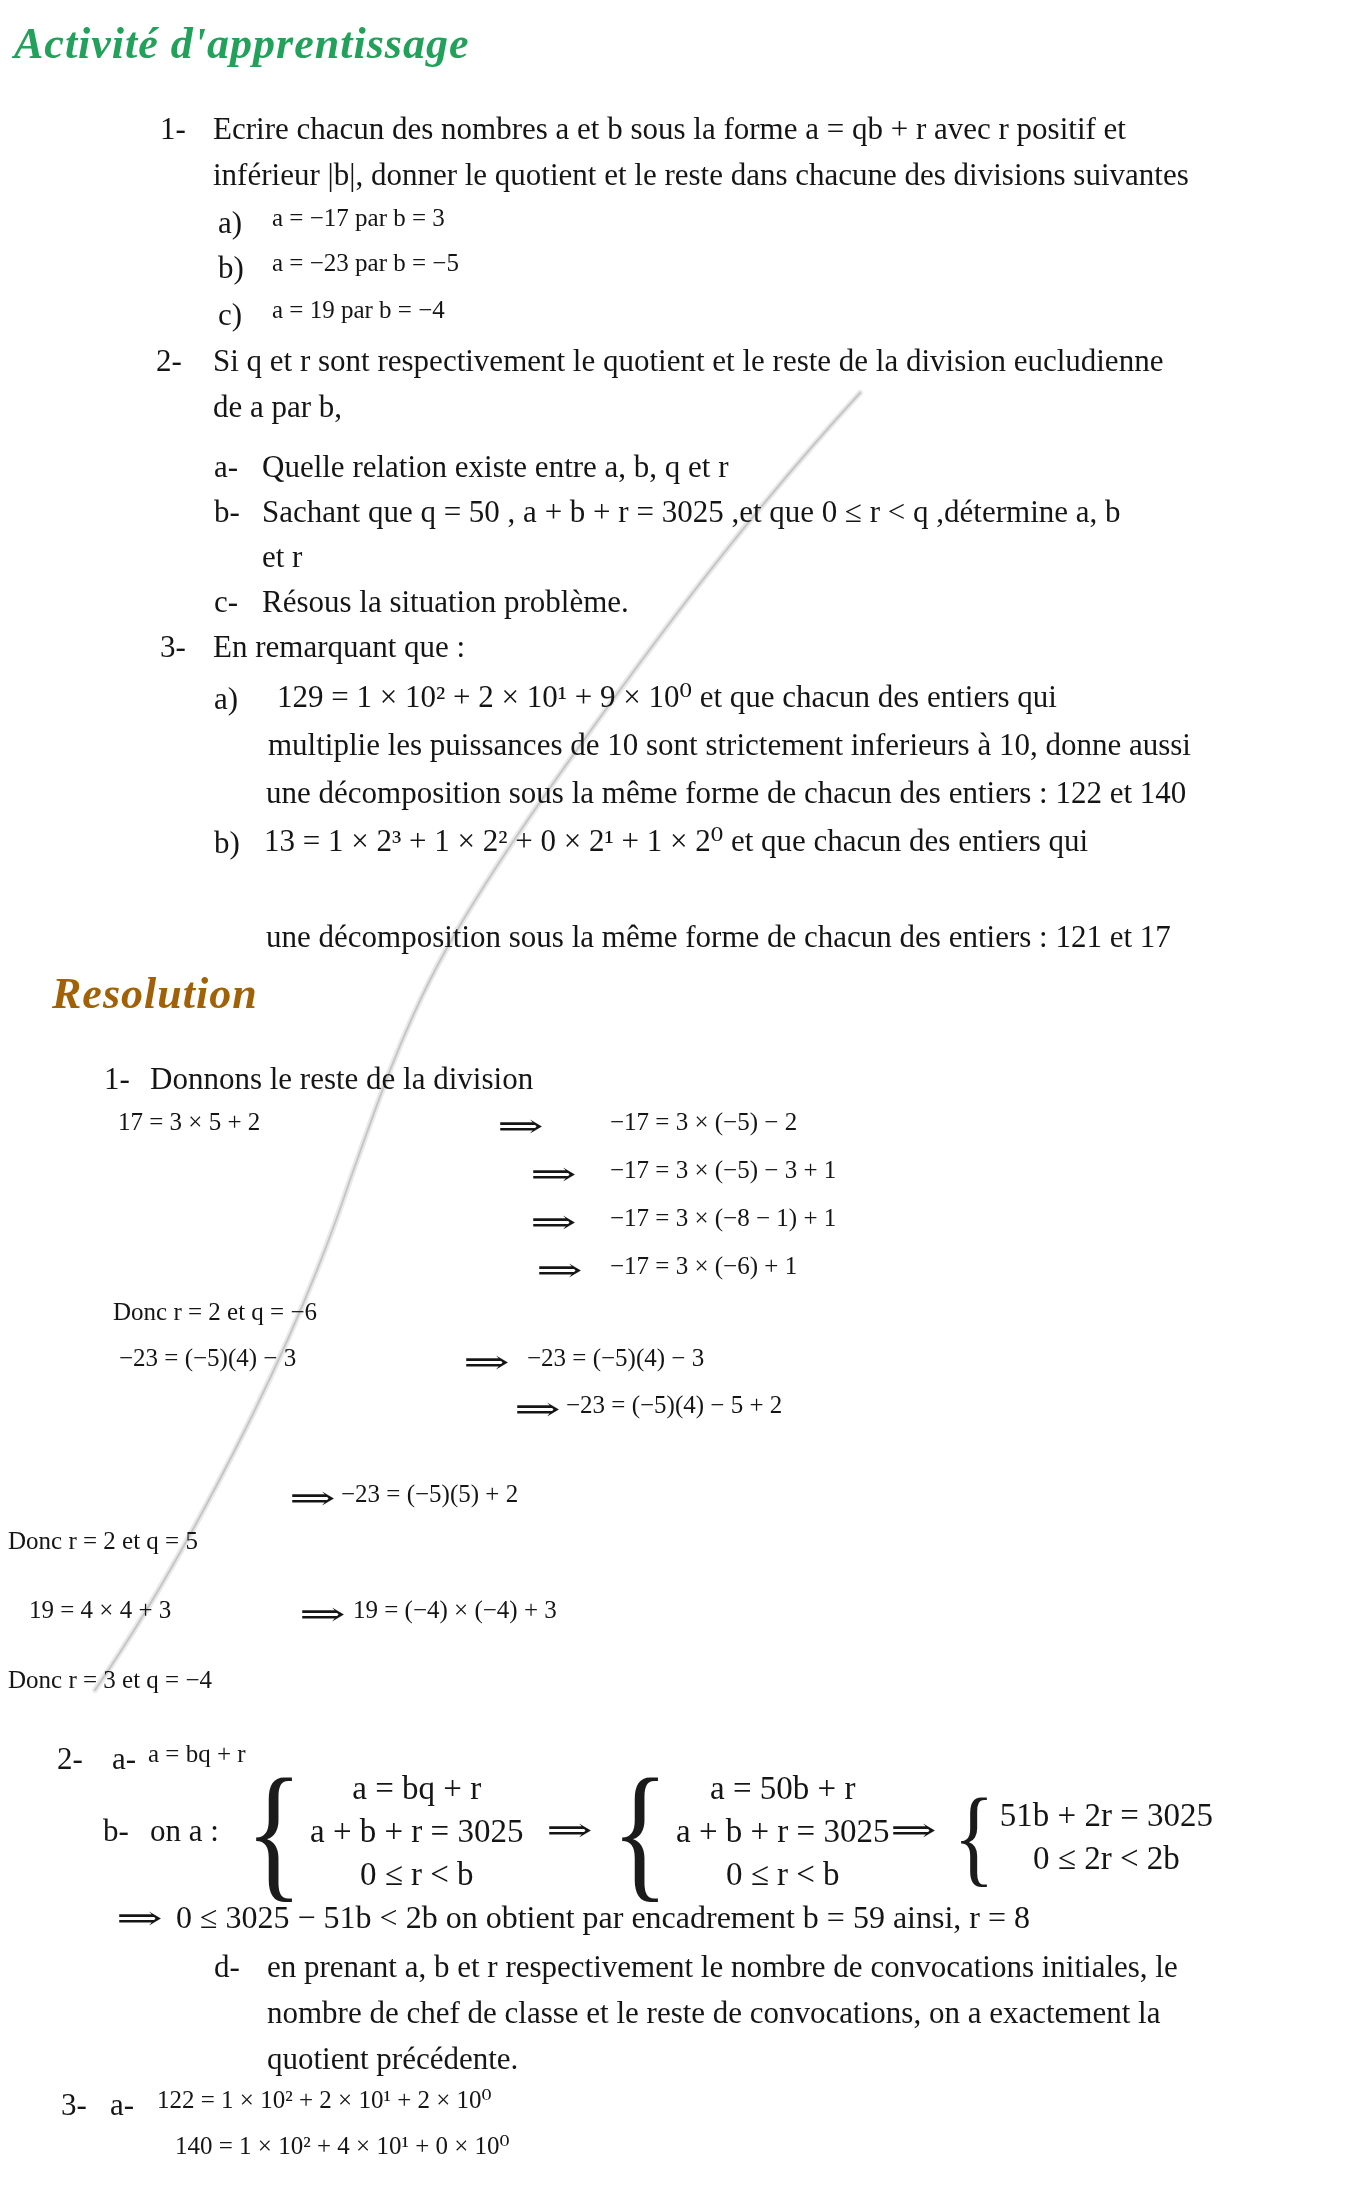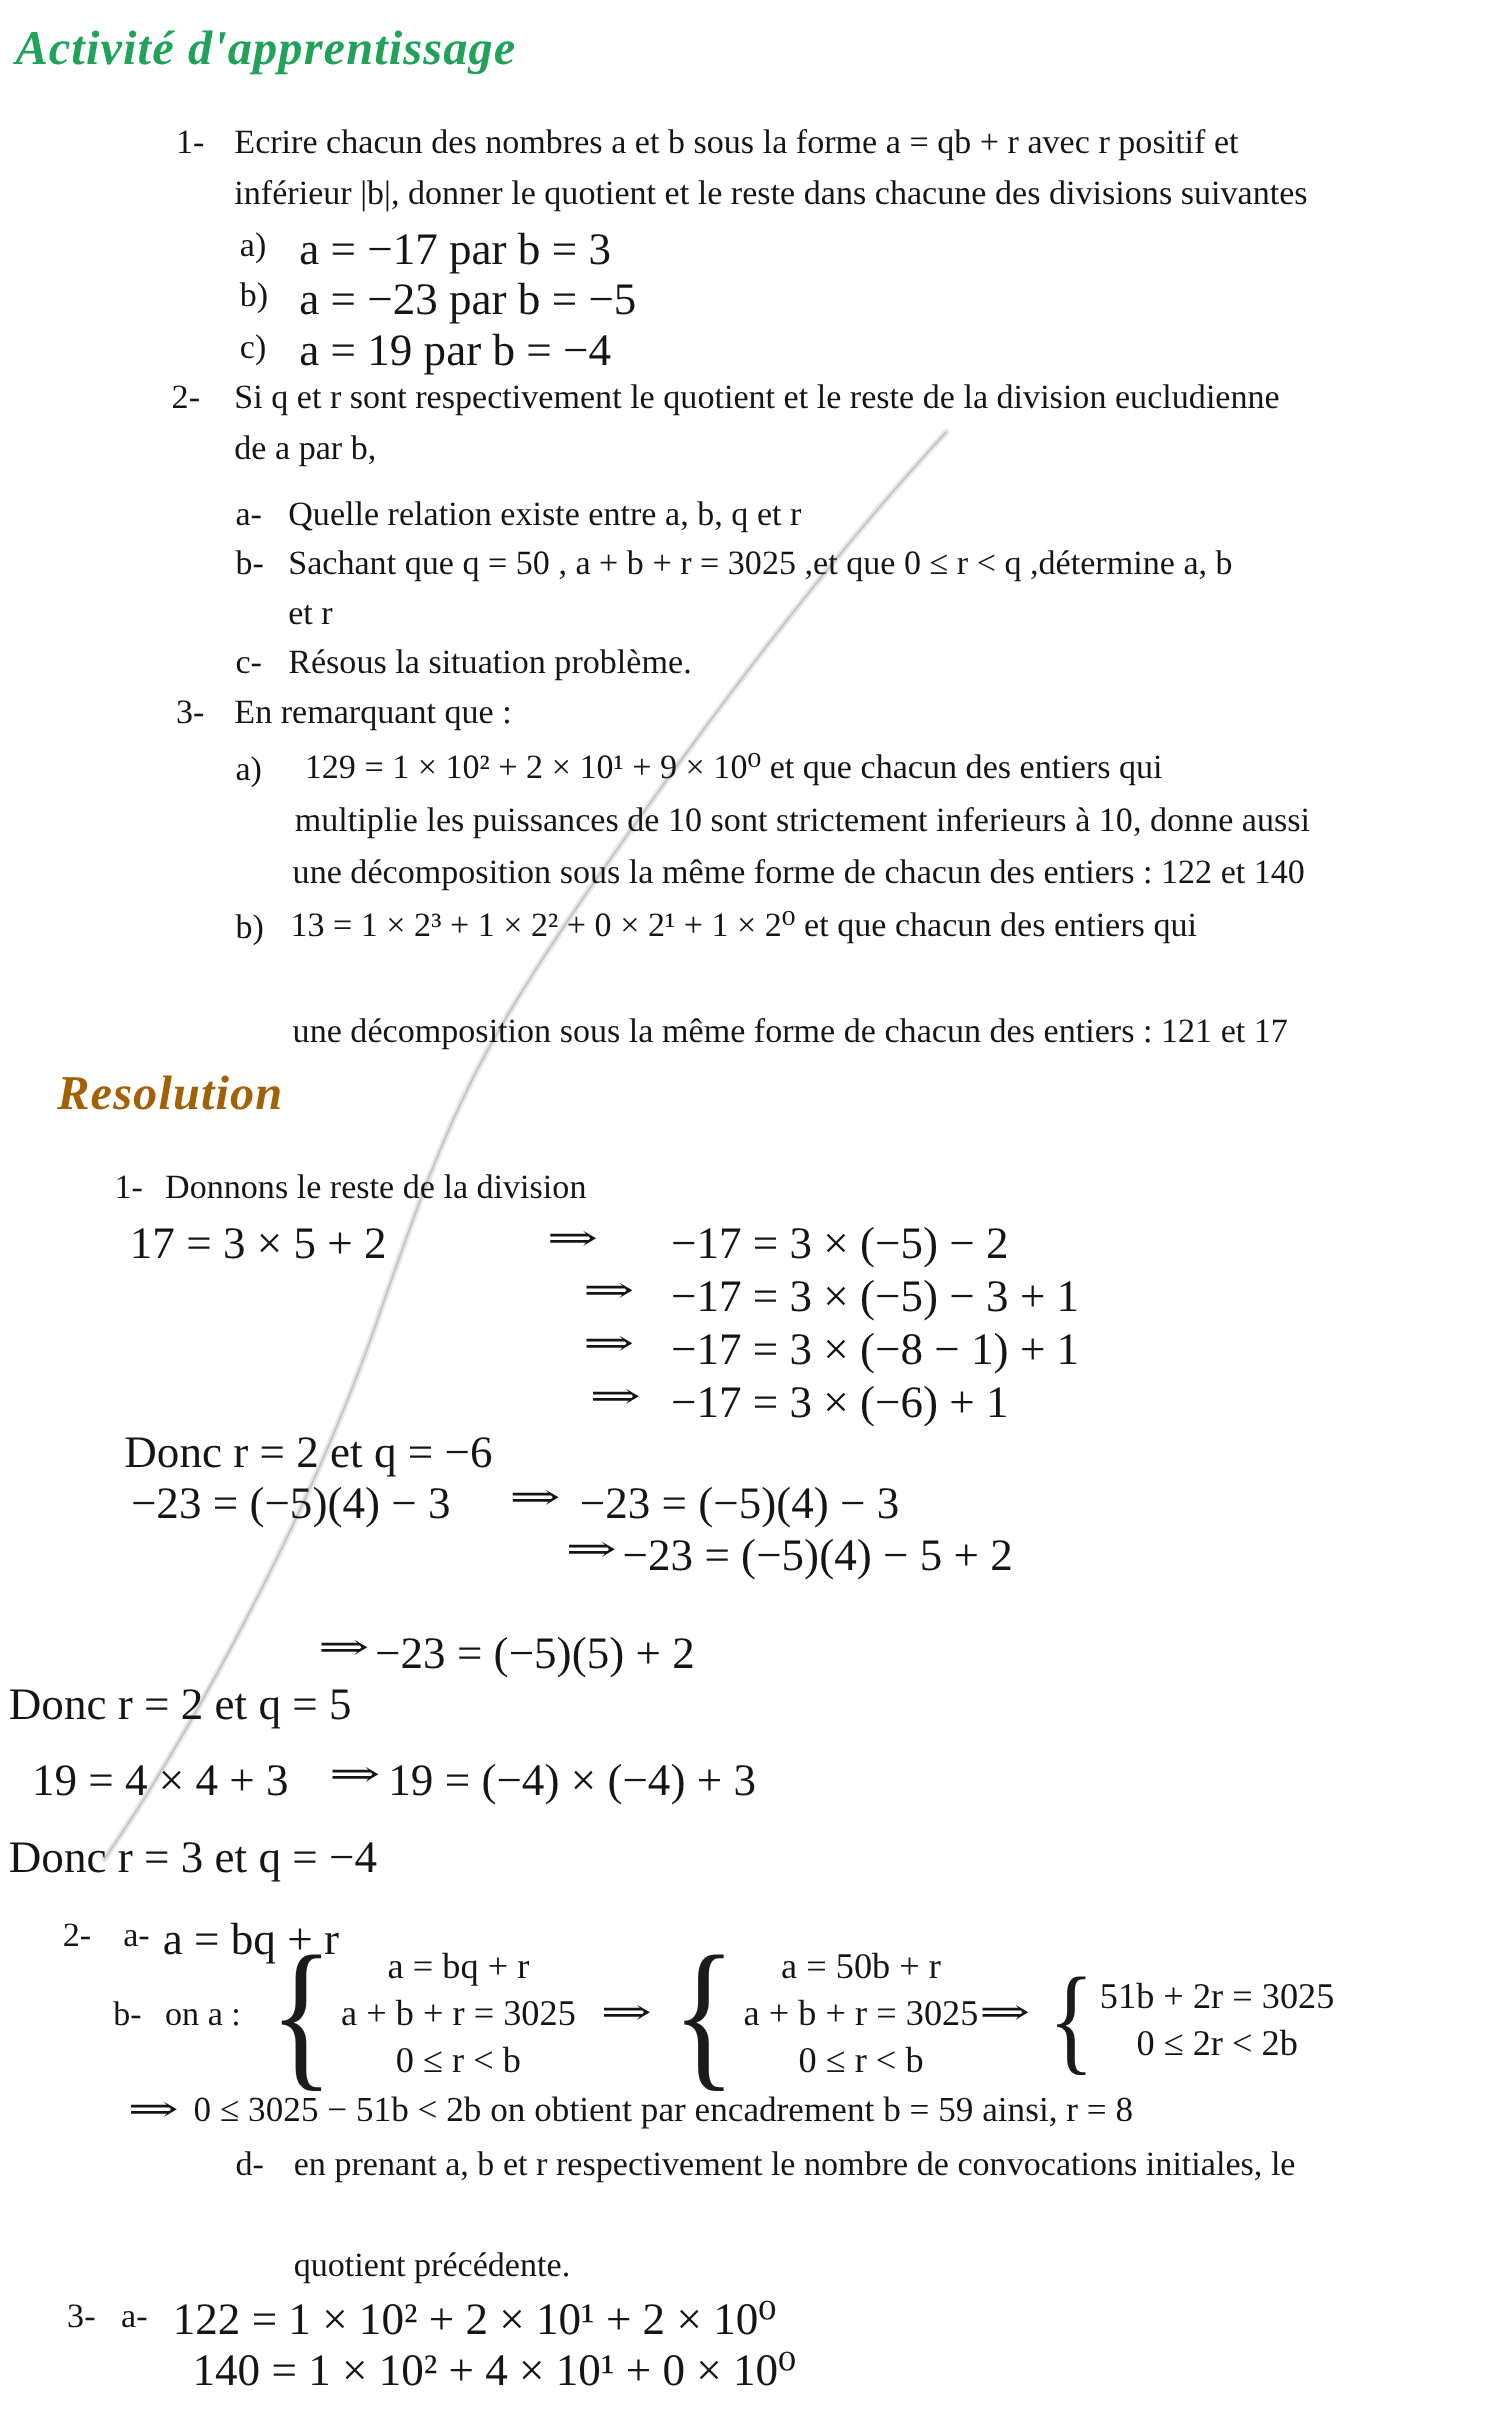--- a/index.html
+++ b/index.html
@@ -5,21 +5,21 @@
   html,body { margin:0; padding:0; background:#ffffff; }
   .page {
     position:relative;
     width:1356px; height:2197px;
     background:#ffffff;
     font-family:"Liberation Serif","DejaVu Serif",serif;
     color:#151515;
     overflow:hidden;
   }
   .t  { position:absolute; white-space:nowrap; font-size:31px; line-height:1.1; }
-  .m  { position:absolute; white-space:nowrap; font-size:41px; line-height:1.1; }
+  .m  { position:absolute; white-space:nowrap; font-size:25px; line-height:1.1; }
   .arr{ position:absolute; white-space:nowrap; font-size:33px; line-height:1.1;
         display:inline-block; transform:scaleX(1.7); transform-origin:left center; }
   .head { position:absolute; white-space:nowrap; font-size:44px; font-weight:bold;
           font-style:italic; letter-spacing:1px; line-height:1; }
   .sys  { position:absolute; display:flex; align-items:center; }
   .brace{ font-size:150px; line-height:0.9; font-weight:400; color:#1b1b1b;
           transform:scaleX(.8); transform-origin:center; }
   .brace.small{ font-size:108px; }
   .syscol { display:flex; flex-direction:column; align-items:center; }
   .sysrow { font-size:33px; line-height:43px; white-space:nowrap; }
@@ -149,20 +149,21 @@
       <div class="sysrow">51b + 2r = 3025</div>
       <div class="sysrow">0 ≤ 2r &lt; 2b</div>
     </div>
   </div>
 
   <div class="arr" style="left:116px; top:1900px;">⇒</div>
   <div class="m" style="left:176px; top:1900px; font-size:32px;">0 ≤ 3025 − 51b &lt; 2b  on obtient par encadrement b = 59  ainsi,  r = 8</div>
 
   <div class="t" style="left:214px; top:1950px;">d-</div>
   <div class="t" style="left:267px; top:1950px;">en prenant a, b et r respectivement le nombre de convocations initiales, le</div>
+  <div class="t" style="left:267px; top:1996px;">nombre de chef de classe et le reste de convocations, on a exactement la</div>
   <div class="t" style="left:267px; top:2042px;">quotient précédente.</div>
 
   <div class="t" style="left:61px; top:2088px;">3-</div>
   <div class="t" style="left:110px; top:2088px;">a-</div>
   <div class="m" style="left:157px; top:2086px;">122 = 1 × 10² + 2 × 10¹ + 2 × 10⁰</div>
   <div class="m" style="left:175px; top:2132px;">140 = 1 × 10² + 4 × 10¹ + 0 × 10⁰</div>
 
 </div>
 
 </body></html>

